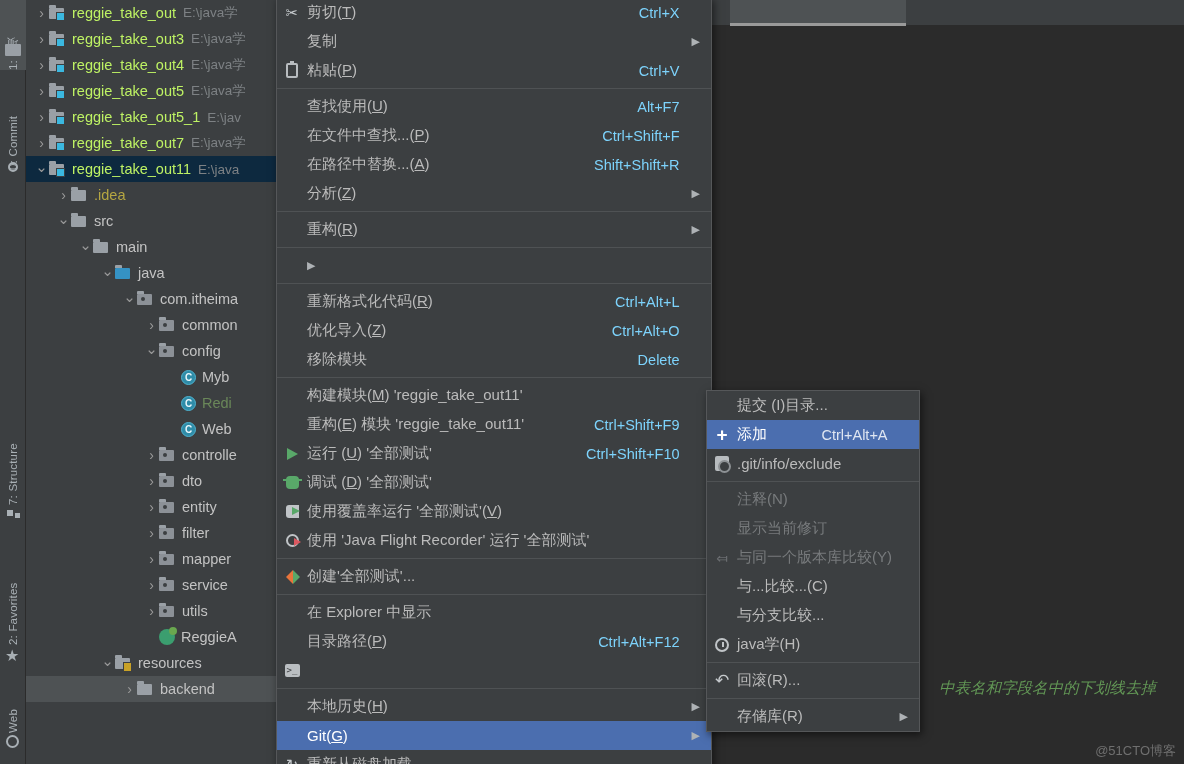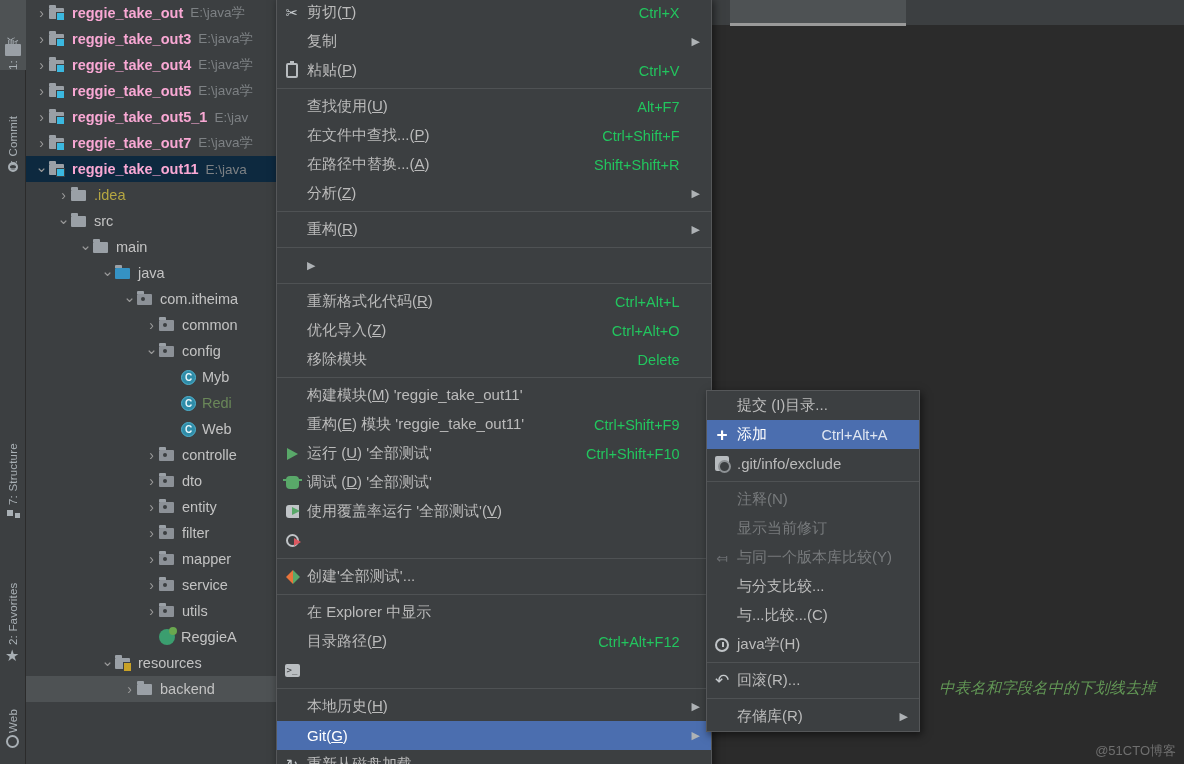--- a/index.html
+++ b/index.html
@@ -37,21 +37,21 @@
     white-space:nowrap; font-size:14.5px; color:#bbbbbb;
     padding-right:4px;
   }
   .trow.sel{ background:#0d293f; }
   .trow.selgrey{ background:#4e5254; }
   .arrow{
     width:15px; flex:0 0 15px; text-align:center;
     color:#9a9a9a; font-size:11px; line-height:1;
   }
   .arrow.none{ visibility:hidden; }
-  .tlabel{ font-weight:bold; color:#f9a8d4; }
+  .tlabel{ font-weight:normal; color:#bef264; }
   .tlabel.plain{ font-weight:normal; color:#c3c3c3; }
   .tlabel.green{ color:#6a8759; font-weight:normal; }
   .tlabel.yellow{ color:#b5a642; font-weight:normal;}
   .tpath{ color:#7d8184; font-size:13.5px; margin-left:7px; font-weight:normal;}
 
   
   .ficon{ width:17px; height:14px; margin-right:6px; position:relative; flex:0 0 17px;}
   .ficon i{
     position:absolute; left:0; top:2px; width:15px; height:11px;
     background:#9aa0a6; border-radius:1px;
@@ -138,21 +138,21 @@
   }
   .mrow.sel{ background:#4b6eaf; color:#ffffff; }
   .mrow.disabled{ color:#777a7c; }
   .micon{
     width:30px; flex:0 0 30px; display:flex; align-items:center; justify-content:center;
     font-size:13px;
   }
   .mtext{ flex:1 1 auto; }
   .mtext u{ text-decoration:underline; }
   .mkey{
-    flex:0 0 auto; color:#22c55e; font-size:14.5px; padding-left:28px; padding-right:12px;
+    flex:0 0 auto; color:#7dd3fc; font-size:14.5px; padding-left:28px; padding-right:12px;
   }
   .mrow.sel .mkey{ color:#dfe6f2; }
   .msub{
     flex:0 0 auto; padding-right:11px; color:#aeb2b5; font-size:11px;
   }
   .msep{ height:1px; background:#4f5254; margin:3px 0; }
   .ic-clip{ width:12px;height:15px;border:2px solid #b8bcbf;border-radius:2px;position:relative;}
   .ic-clip:before{content:"";position:absolute;left:2px;top:-4px;width:4px;height:3px;background:#b8bcbf;}
   .ic-play{ width:0;height:0;border-left:11px solid #59a869;border-top:6px solid transparent;border-bottom:6px solid transparent;}
   .ic-bug{ width:13px;height:13px;border-radius:4px;background:#59a869;position:relative;}
@@ -549,20 +549,21 @@
         <span class="micon">
           <span class="ic-cov"></span>
         </span>
         <span class="mtext">使用覆盖率运行 '全部测试'(<u>V</u>)</span>
         <span class="msub" style="visibility:hidden">▶</span>
       </div>
       <div class="mrow">
         <span class="micon">
           <span class="ic-jfr"></span>
         </span>
+        <span class="mtext">使用 'Java Flight Recorder' 运行 '全部测试'</span>
         <span class="msub" style="visibility:hidden">▶</span>
       </div>
       <div class="msep"></div>
       <div class="mrow">
         <span class="micon">
           <span class="ic-diamond"></span>
         </span>
         <span class="mtext">创建'全部测试'...</span>
         <span class="msub" style="visibility:hidden">▶</span>
       </div>
@@ -638,26 +639,26 @@
       </div>
       <div class="mrow disabled">
         <span class="micon">
           <span style="color:#6a6d70;font-size:14px;">⤆</span>
         </span>
         <span class="mtext">与同一个版本库比较(Y)</span>
         <span class="msub" style="visibility:hidden">▶</span>
       </div>
       <div class="mrow">
         <span class="micon"></span>
+        <span class="mtext">与...比较...(C)</span>
+        <span class="msub" style="visibility:hidden">▶</span>
+      </div>
+      <div class="mrow">
+        <span class="micon"></span>
         <span class="mtext">与分支比较...</span>
-        <span class="msub" style="visibility:hidden">▶</span>
-      </div>
-      <div class="mrow">
-        <span class="micon"></span>
-        <span class="mtext">与...比较...(C)</span>
         <span class="msub" style="visibility:hidden">▶</span>
       </div>
       <div class="mrow">
         <span class="micon">
           <span class="ic-clock"></span>
         </span>
         <span class="mtext">java学(H)</span>
         <span class="msub" style="visibility:hidden">▶</span>
       </div>
       <div class="msep"></div>

